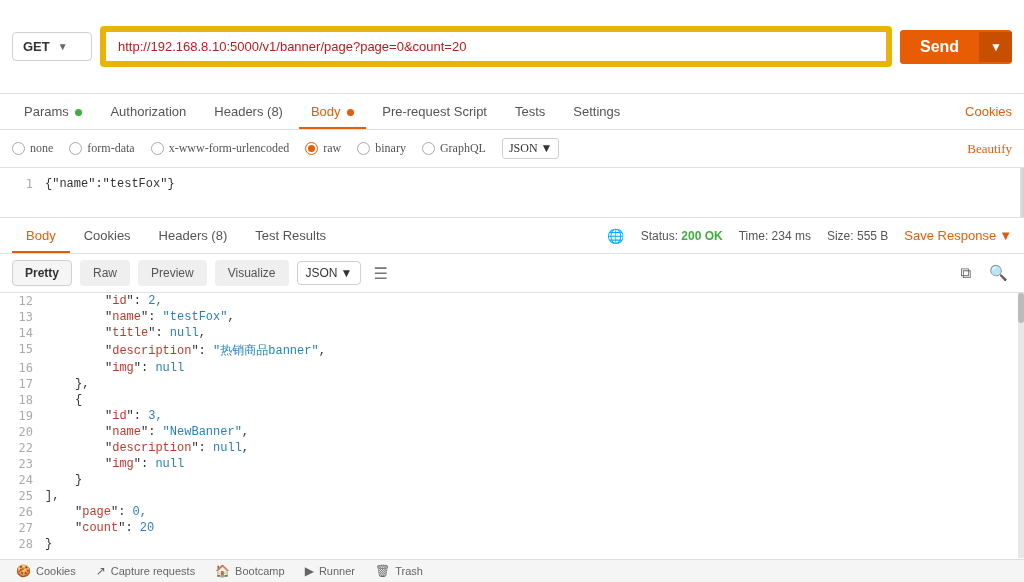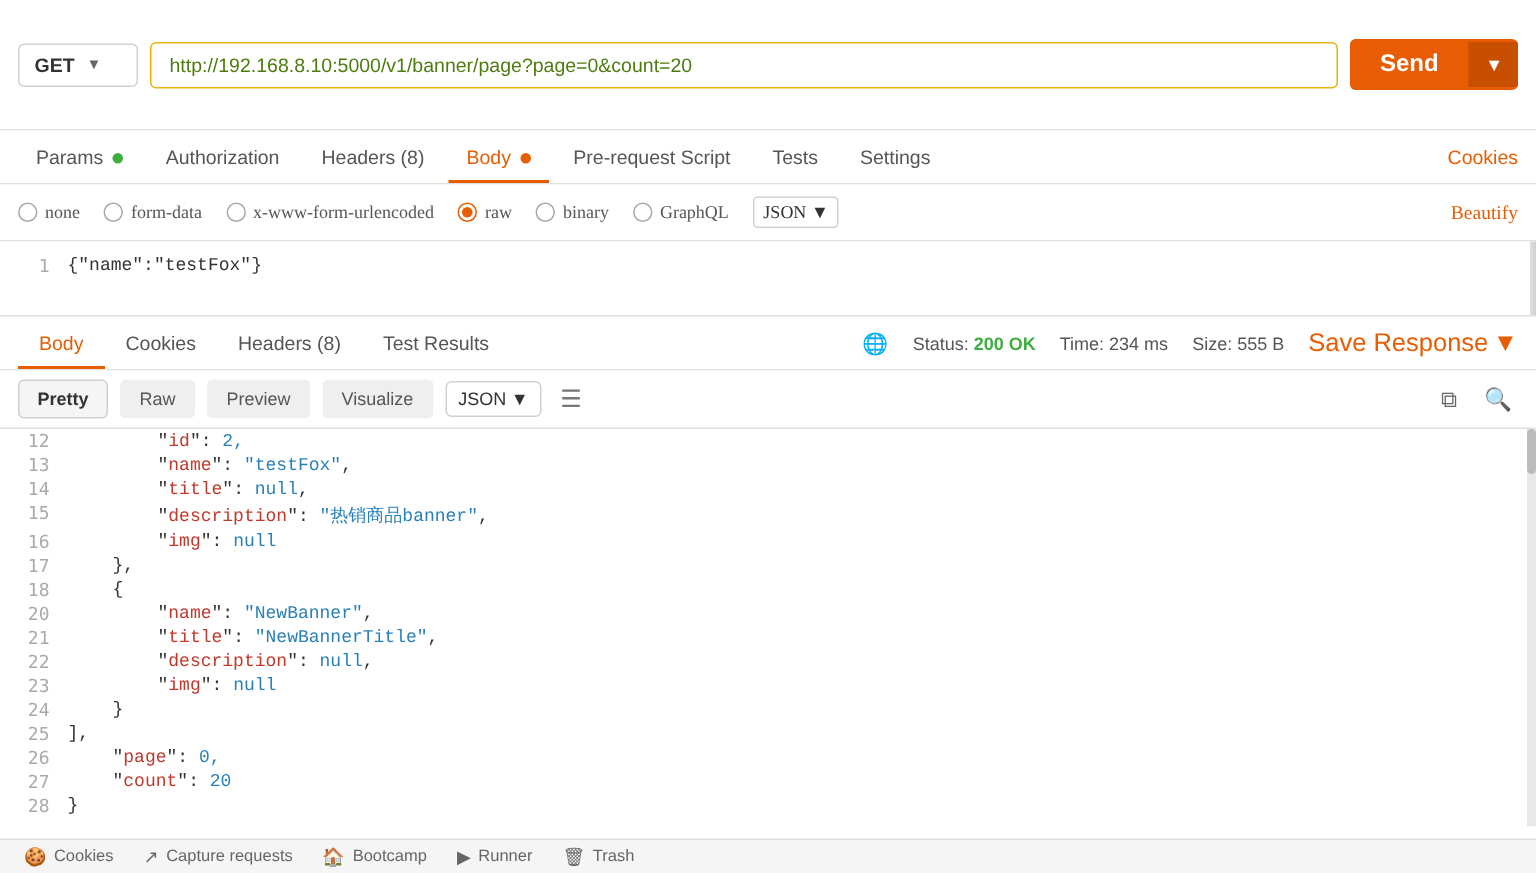--- a/index.html
+++ b/index.html
@@ -11,22 +11,22 @@
       border-bottom: 1px solid #e0e0e0; background: #fff;
     }
     .method-select {
       display: flex; align-items: center; gap: 4px;
       padding: 6px 10px; border: 1px solid #d0d0d0; border-radius: 4px;
       font-size: 13px; font-weight: 600; color: #333; cursor: pointer; min-width: 80px;
       background: #fff;
     }
     .method-select .chevron { font-size: 10px; color: #666; margin-left: 4px; }
     .url-input {
-      flex: 1; padding: 7px 12px; border: 1px solid #eab308; border-radius: 4px;
-      font-size: 13px; color: #4d7c0f; outline: none;
+      flex: 1; padding: 7px 12px; border: 6px solid #eab308; border-radius: 4px;
+      font-size: 13px; color: #b91c1c; outline: none;
     }
     .send-btn {
       display: flex; align-items: center; gap: 0;
       background: #e85d04; border: none; border-radius: 4px; cursor: pointer; overflow: hidden;
     }
     .send-btn-main {
       padding: 8px 20px; color: #fff; font-size: 16px; font-weight: 600; background: #e85d04; border: none; cursor: pointer;
     }
     .send-btn-arrow {
       padding: 8px 10px; color: #fff; font-size: 12px; background: #c94f00; border: none; cursor: pointer; border-left: 1px solid #c94f00;
@@ -90,21 +90,21 @@
       padding: 10px 14px; font-size: 13px; color: #555; cursor: pointer; position: relative;
     }
     .response-tab.active { color: #e85d04; }
     .response-tab.active::after {
       content: ''; position: absolute; bottom: 0; left: 0; right: 0; height: 2px; background: #e85d04;
     }
     .response-status {
       margin-left: auto; display: flex; align-items: center; gap: 16px; font-size: 12px; color: #555;
     }
     .status-ok { color: #3eaf3e; font-weight: 600; }
-    .save-response-btn { color: #e85d04; font-size: 17px; cursor: pointer; display: flex; align-items: center; gap: 3px; }
+    .save-response-btn { color: #e85d04; font-size: 13px; cursor: pointer; display: flex; align-items: center; gap: 3px; }
 
     
     .response-format-row {
       display: flex; align-items: center; padding: 6px 12px; gap: 8px; border-bottom: 1px solid #e0e0e0; background: #fff;
     }
     .format-btn {
       padding: 5px 12px; border-radius: 4px; font-size: 12px; cursor: pointer; border: 1px solid transparent; color: #555;
     }
     .format-btn.active { background: #f5f5f5; border-color: #d0d0d0; color: #333; font-weight: 600; }
     .json-format-select {
@@ -296,28 +296,28 @@
     </div>
     <div class="code-line">
       <span class="line-num">17</span>
       <span class="line-content" style="padding-left: 30px;"><span class="json-punct">},</span></span>
     </div>
     <div class="code-line">
       <span class="line-num">18</span>
       <span class="line-content" style="padding-left: 30px;"><span class="json-punct">{</span></span>
     </div>
     <div class="code-line">
+      <span class="line-num">19</span>
+      <span class="line-content" style="padding-left: 60px;"><span class="json-punct">"</span><span class="json-key">id</span><span class="json-punct">":</span><span class="json-num"> 3,</span></span>
+    </div>
+    <div class="code-line">
       <span class="line-num">20</span>
       <span class="line-content" style="padding-left: 60px;"><span class="json-punct">"</span><span class="json-key">name</span><span class="json-punct">":</span><span class="json-str"> "NewBanner"</span><span class="json-punct">,</span></span>
     </div>
     <div class="code-line">
-      <span class="line-num">21</span>
-      <span class="line-content" style="padding-left: 60px;"><span class="json-punct">"</span><span class="json-key">title</span><span class="json-punct">":</span><span class="json-str"> "NewBannerTitle"</span><span class="json-punct">,</span></span>
-    </div>
-    <div class="code-line">
       <span class="line-num">22</span>
       <span class="line-content" style="padding-left: 60px;"><span class="json-punct">"</span><span class="json-key">description</span><span class="json-punct">":</span><span class="json-null"> null</span><span class="json-punct">,</span></span>
     </div>
     <div class="code-line">
       <span class="line-num">23</span>
       <span class="line-content" style="padding-left: 60px;"><span class="json-punct">"</span><span class="json-key">img</span><span class="json-punct">":</span><span class="json-null"> null</span></span>
     </div>
     <div class="code-line">
       <span class="line-num">24</span>
       <span class="line-content" style="padding-left: 30px;"><span class="json-punct">}</span></span>

